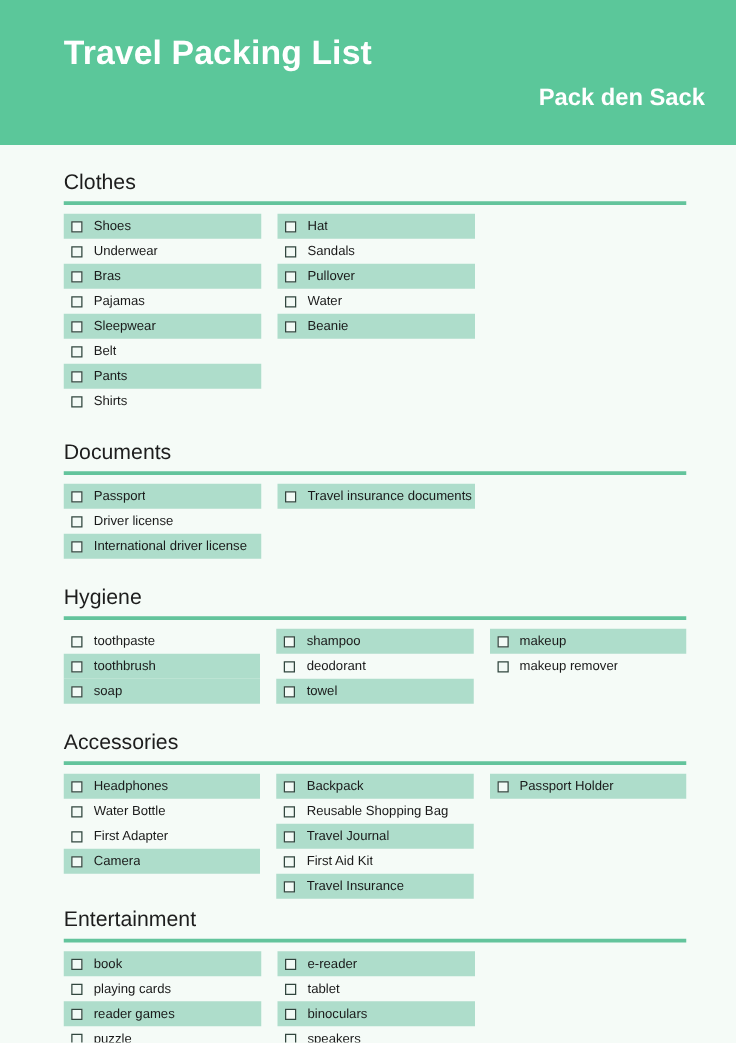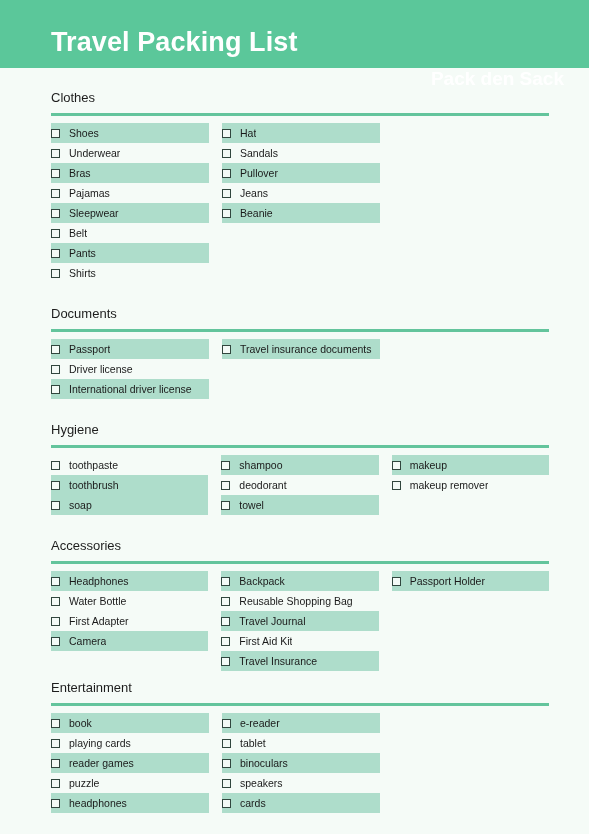--- a/index.html
+++ b/index.html
@@ -19,21 +19,21 @@
     position: relative;
     width: 589px;
     height: 834px;
     background: #f5fbf7;
     overflow: hidden;
   }
 
   
   .header {
     position: relative;
-    height: 68px;
+    height: 116px;
     background: #5bc79a;
     box-sizing: border-box;
     padding: 0 26px;
   }
   .header-title {
     position: absolute;
     left: 51px;
     top: 27px;
     font-size: 27px;
     font-weight: bold;
@@ -60,21 +60,21 @@
     margin-top: 22px;
   }
   .section:first-child {
     margin-top: 21px;
   }
   .section.tight {
     margin-top: 8px;
   }
 
   .section-title {
-    font-size: 13px;
+    font-size: 17px;
     color: #1d1d1d;
     font-weight: normal;
     margin: 0 0 7px 0;
     line-height: 17px;
   }
 
   .section-rule {
     height: 3px;
     background: #63c49c;
     width: 498px;
@@ -90,20 +90,21 @@
     margin-right: 13px;
   }
   .col:last-child {
     margin-right: 0;
   }
 
   .item-row {
     display: flex;
     align-items: center;
     height: 20px;
+    padding-left: 6px;
     box-sizing: border-box;
     background: transparent;
   }
   .item-row.shaded {
     background: #aeddcb;
   }
 
   .checkbox {
     width: 9px;
     height: 9px;
@@ -178,21 +179,21 @@
             <div class="item-row">
               <span class="checkbox"></span>
               <span class="item-label">Sandals</span>
             </div>
             <div class="item-row shaded">
               <span class="checkbox"></span>
               <span class="item-label">Pullover</span>
             </div>
             <div class="item-row">
               <span class="checkbox"></span>
-              <span class="item-label">Jeans</span>
+              <span class="item-label">Water</span>
             </div>
             <div class="item-row shaded">
               <span class="checkbox"></span>
               <span class="item-label">Beanie</span>
             </div>
           </div>
         </div>
       </div>
       <div class="section">
         <div class="section-title">Documents</div>

